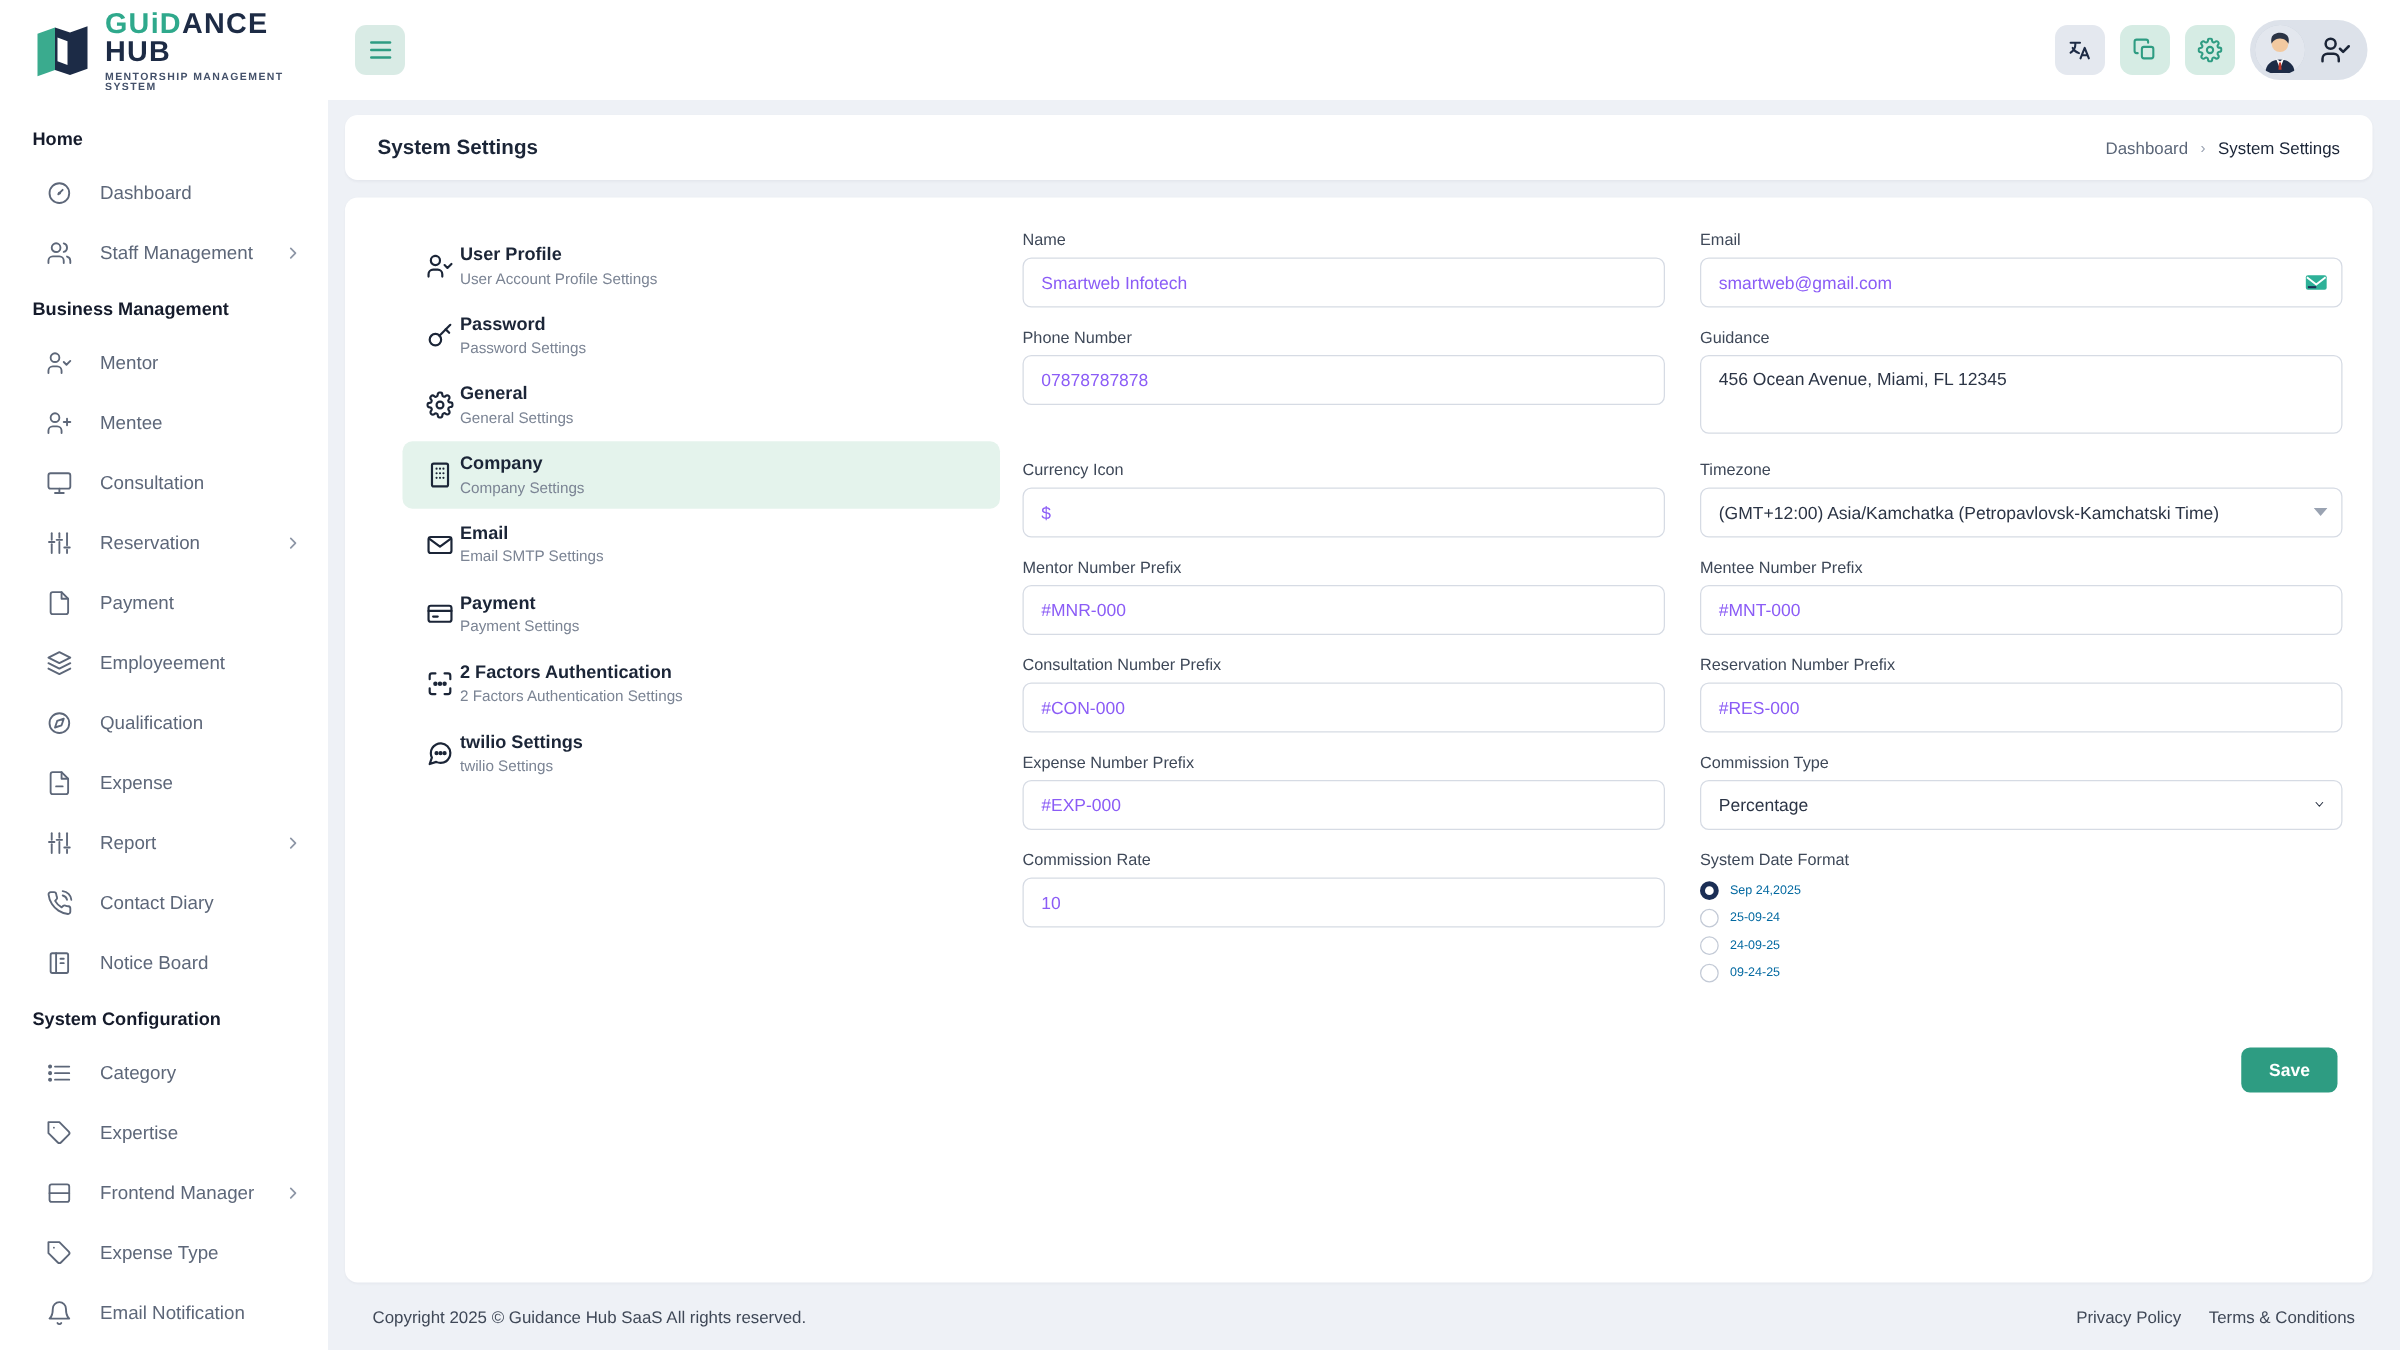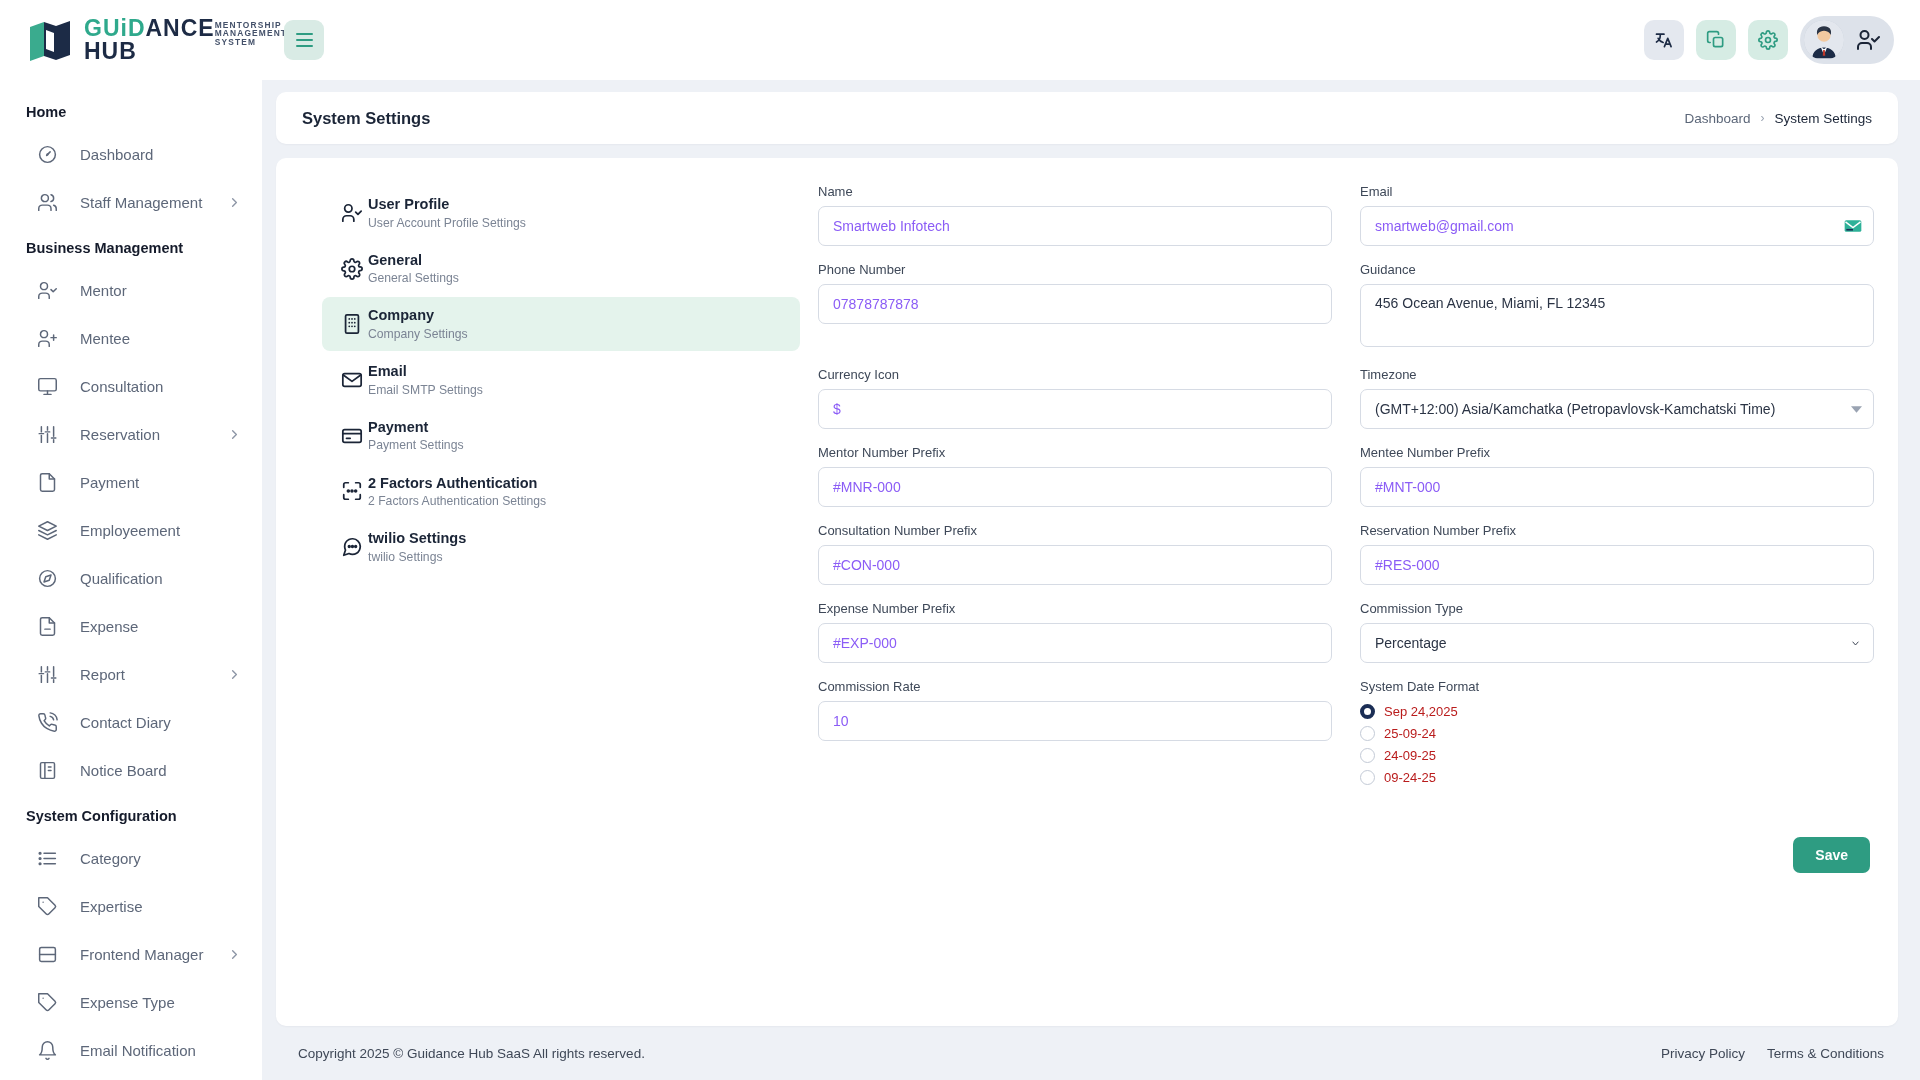--- a/index.html
+++ b/index.html
@@ -19,21 +19,21 @@
     background: #ffffff;
     display: flex; align-items: center;
     position: relative; z-index: 20;
   }
   .brand {
     width: 262px; min-width: 262px;
     display: flex; align-items: center; gap: 10px;
     padding-left: 26px;
   }
   .logo-mark { width: 48px; height: 48px; flex: 0 0 48px; }
-  .logo-text { display: flex; flex-direction: row; line-height: 1; }
+  .logo-text { display: flex; flex-direction: column; line-height: 1; }
   .logo-title {
     font-size: 23px; font-weight: 700; letter-spacing: 1px;
     color: #1d2b45;
   }
   .logo-title .g { color: #2fa98c; }
   .logo-sub {
     font-size: 8.4px; letter-spacing: 1.15px; color: #44516a;
     margin-top: 4px; font-weight: 600;
   }
   .hamburger {
@@ -171,21 +171,21 @@
   .sel-caret.dark { color:#2b3445; }
 
   
   .radio-cols { display: grid; grid-template-columns: 1fr 1fr; gap: 0 20px; }
   .radio-row { display: flex; align-items: center; gap: 9px; height: 21px; margin-bottom: 1px; cursor: pointer; }
   .radio {
     width: 15px; height: 15px; min-width: 15px; border-radius: 50%;
     border: 1.6px solid #c3cad6; background: #fff; position: relative;
   }
   .radio.on { border: 4.6px solid #1b2e55; background: #fff; }
-  .radio-lbl { font-size: 13px; color: #b91c1c; white-space: nowrap; }
+  .radio-lbl { font-size: 10px; color: #0369a1; white-space: nowrap; }
 
   .save-row { display: flex; justify-content: flex-end; margin-top: 32px; padding-right: 4px; }
   .btn-save {
     background: #2e9c82; color: #fff; border: none;
     border-radius: 7px; padding: 0 22px; height: 36px;
     font-size: 14px; font-weight: 600; cursor: pointer;
     font-family: "Liberation Sans", sans-serif;
   }
 
   
@@ -510,20 +510,33 @@
                   <circle cx="8" cy="7" r="4"></circle>
                   <polyline points="16 11 18.5 13.5 22 10"></polyline>
                 </svg>
             </span>
             <span class="set-txt">
               <span class="set-title">User Profile</span>
               <span class="set-sub">User Account Profile Settings</span>
             </span>
           </div>
 
+          <div class="set-item">
+            <span class="set-ico">
+              <svg width="22" height="22" viewBox="0 0 24 24" fill="none" stroke="currentColor" stroke-width="1.9" stroke-linecap="round" stroke-linejoin="round">
+                  <circle cx="8" cy="15" r="5"></circle>
+                  <line x1="11.5" y1="11.5" x2="21" y2="2"></line>
+                  <line x1="17" y1="6" x2="20" y2="9"></line>
+                </svg>
+            </span>
+            <span class="set-txt">
+              <span class="set-title">Password</span>
+              <span class="set-sub">Password Settings</span>
+            </span>
+          </div>
 
           <div class="set-item">
             <span class="set-ico">
               <svg width="22" height="22" viewBox="0 0 24 24" fill="none" stroke="currentColor" stroke-width="1.9" stroke-linecap="round" stroke-linejoin="round">
                   <circle cx="12" cy="12" r="3"></circle>
                   <path d="M19.4 15a1.65 1.65 0 0 0 .33 1.82l.06.06a2 2 0 1 1-2.83 2.83l-.06-.06a1.65 1.65 0 0 0-1.82-.33 1.65 1.65 0 0 0-1 1.51V21a2 2 0 0 1-4 0v-.09A1.65 1.65 0 0 0 9 19.4a1.65 1.65 0 0 0-1.82.33l-.06.06a2 2 0 1 1-2.83-2.83l.06-.06a1.65 1.65 0 0 0 .33-1.82 1.65 1.65 0 0 0-1.51-1H3a2 2 0 0 1 0-4h.09A1.65 1.65 0 0 0 4.6 9a1.65 1.65 0 0 0-.33-1.82l-.06-.06a2 2 0 1 1 2.83-2.83l.06.06A1.65 1.65 0 0 0 9 4.6a1.65 1.65 0 0 0 1-1.51V3a2 2 0 0 1 4 0v.09a1.65 1.65 0 0 0 1 1.51 1.65 1.65 0 0 0 1.82-.33l.06-.06a2 2 0 1 1 2.83 2.83l-.06.06A1.65 1.65 0 0 0 19.4 9c.14.31.38.57.68.73H21a2 2 0 0 1 0 4h-.09a1.65 1.65 0 0 0-1.51 1z"></path>
                 </svg>
             </span>
             <span class="set-txt">
               <span class="set-title">General</span>

